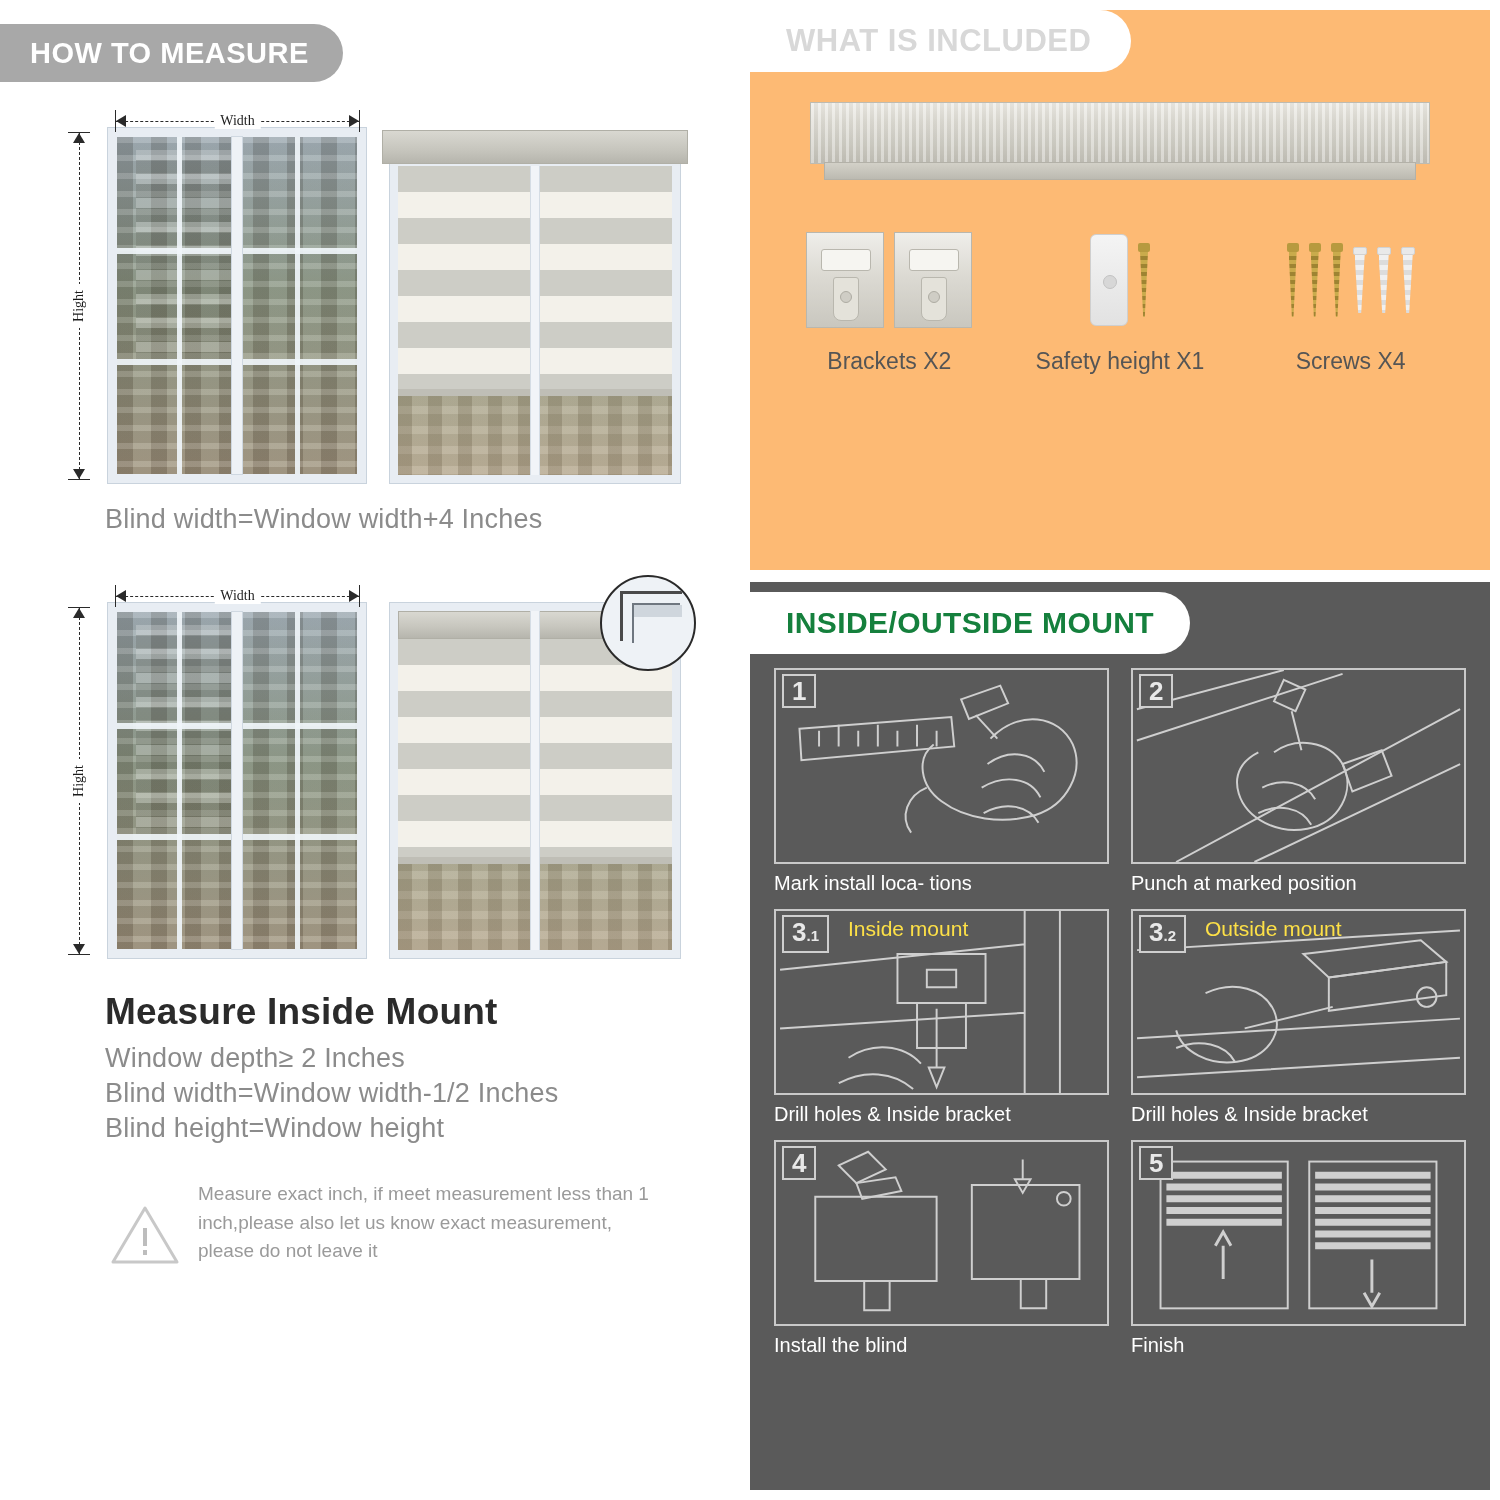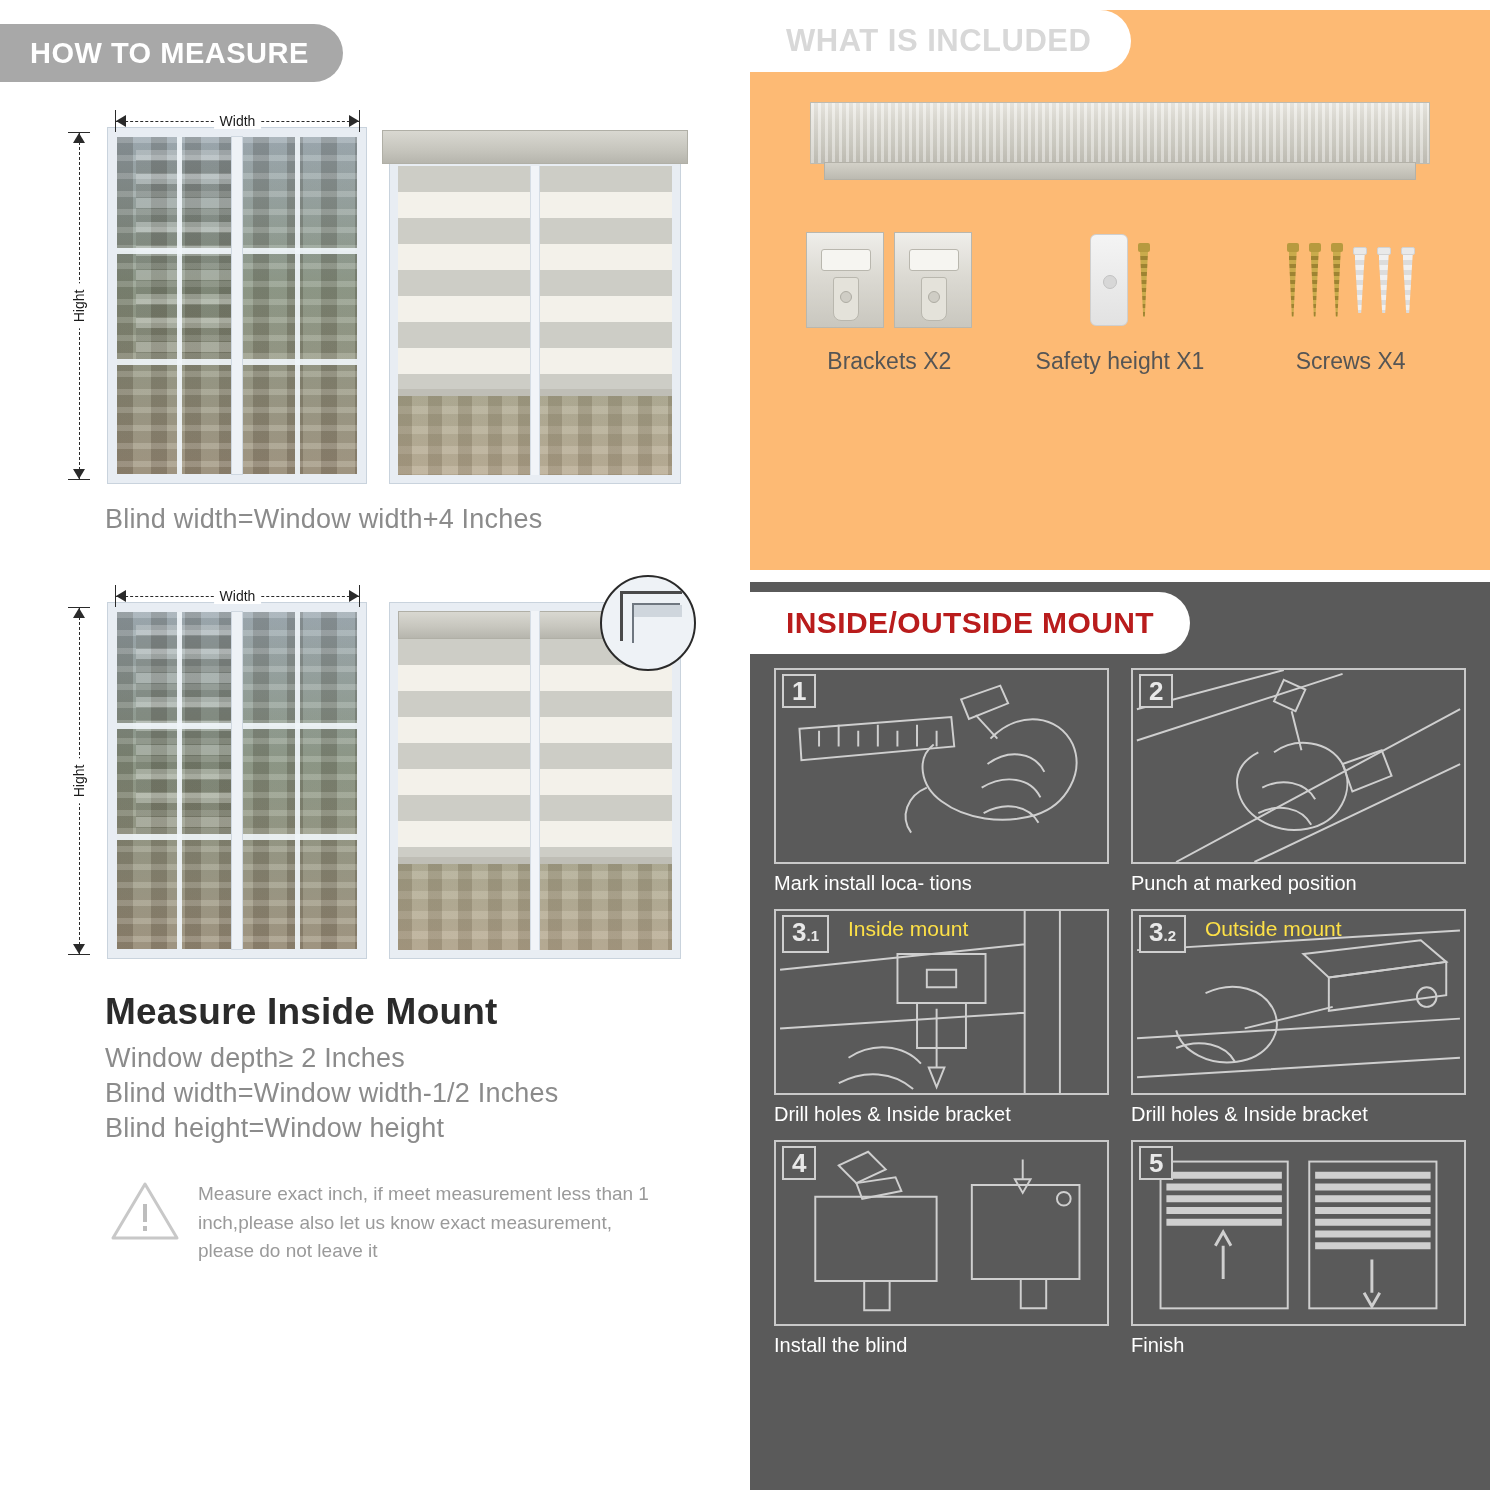--- a/index.html
+++ b/index.html
@@ -24,21 +24,21 @@
     border-radius: 0 30px 30px 0;
     color: #ffffff;
     font-size: 29px;
     font-weight: bold;
     letter-spacing: 0.5px;
   }
   .tab-measure { background: #a8a8a8; margin-top: 24px; }
   .diagram-wrap {
     position: relative;
     margin: 18px 0 0 60px;
-    width: 640px; height: 400px;
+    width: 640px; height: 400px; font-family: Liberation Serif, serif;
   }
 
   
   .win-frame {
     position: absolute;
     border: 9px solid #e8edf3;
     background: #e8edf3;
     box-shadow: 0 0 0 1px #c9d3dd;
   }
   .win-glass {
@@ -137,21 +137,21 @@
   .depth-label { position: absolute; font-size: 14px; color: #1b1b1b; }
 
   .heading {
     font-size: 37px; color: #2b2b2b; font-weight: bold;
     margin: 16px 0 10px 105px; letter-spacing: 0.2px;
   }
   .sub-line {
     font-size: 27px; color: #8b8b8b; margin: 4px 0 0 105px; letter-spacing: 0.2px;
   }
   .note {
-    display: flex; gap: 18px; align-items: flex-start;
+    display: flex; gap: 18px; align-items: flex-end;
     margin: 36px 0 0 110px; width: 540px;
   }
   .warn-tri {
     width: 70px; height: 62px; flex: 0 0 70px; position: relative;
   }
   .warn-tri svg { display: block; }
   .note-text { font-size: 19px; line-height: 1.5; color: #9a9a9a; }
 
   
   .right-col { width: 760px; height: 1500px; position: relative; }
@@ -232,21 +232,21 @@
   .mount-panel {
     position: absolute; left: 10px; top: 582px;
     width: 740px; height: 908px;
     background: #5a5a5a;
   }
   .tab-mount {
     display: inline-flex; align-items: center;
     height: 62px; padding: 0 36px;
     background: #ffffff; border-radius: 0 32px 32px 0;
     font-size: 30px; font-weight: bold; letter-spacing: 0.4px;
-    color: #b91c1c; margin-top: 10px;
+    color: #15803d; margin-top: 10px;
   }
   .steps {
     display: grid; grid-template-columns: 1fr 1fr; gap: 14px 22px;
     padding: 14px 24px 0 24px;
   }
   .step { }
   .step-art {
     position: relative; width: 100%; height: 196px;
     border: 2px solid #c9c9c9; background: #5a5a5a; overflow: hidden;
   }

